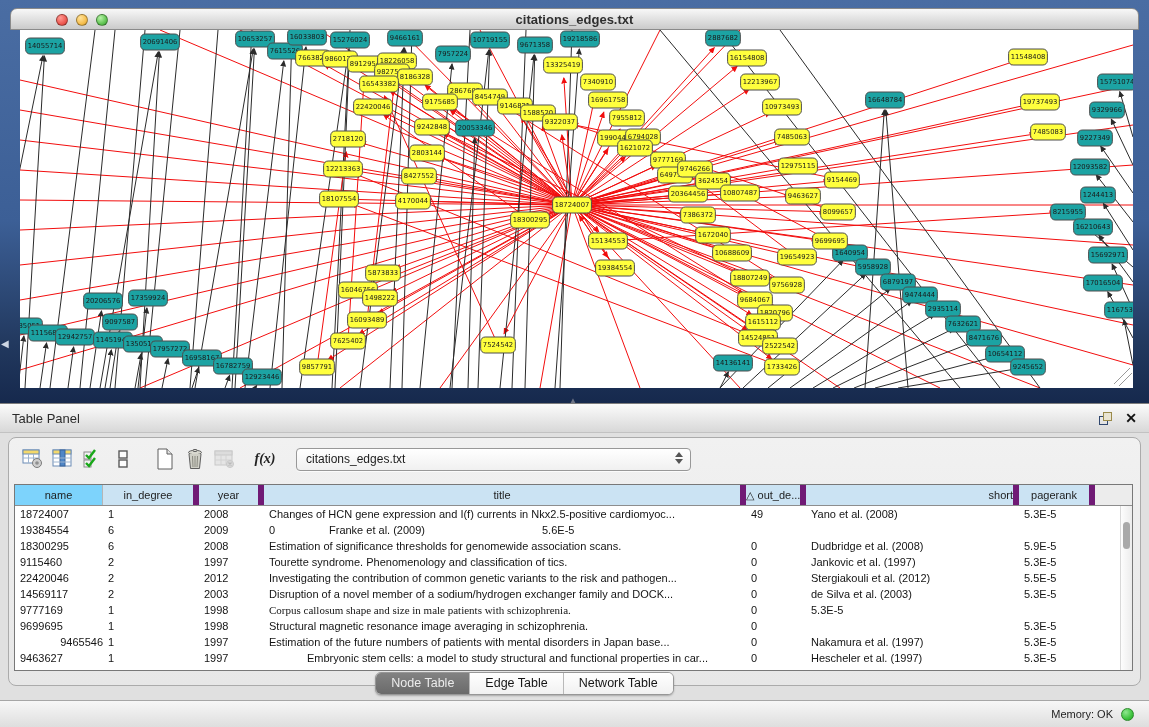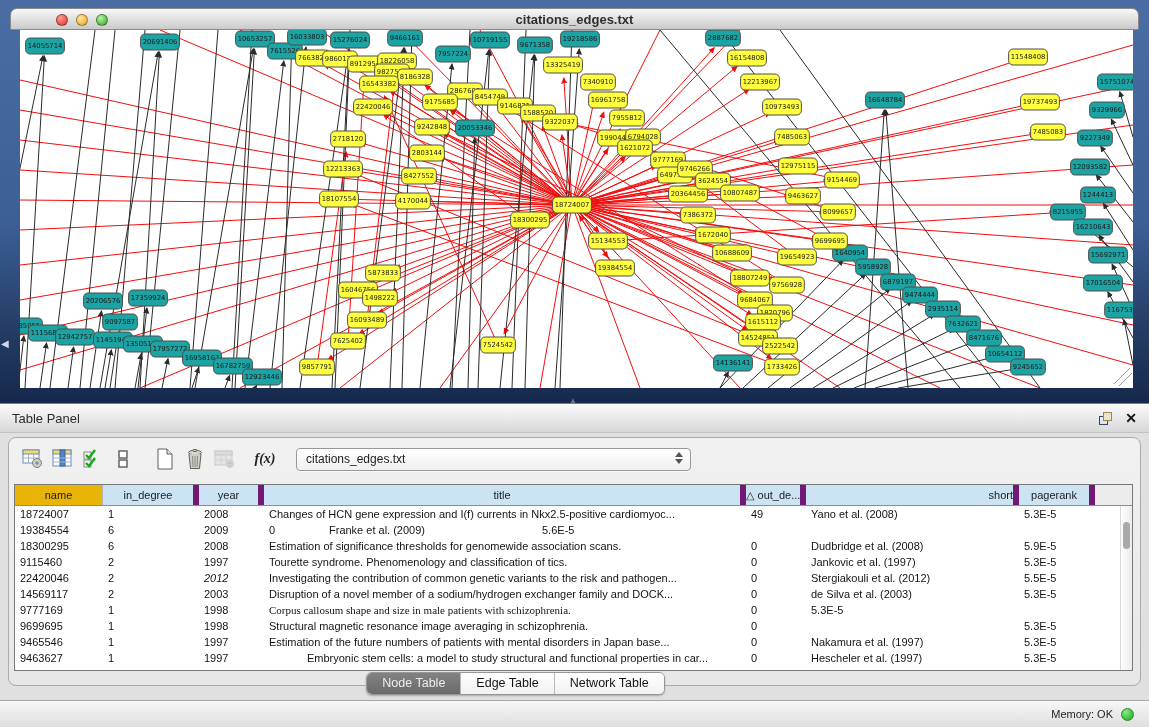--- a/index.html
+++ b/index.html
@@ -47,31 +47,31 @@
   .combo-arrows { position:absolute; right:7px; top:3px; display:flex; flex-direction:column; gap:2px; }
   .combo-arrows .up { width:0;height:0;border-left:4px solid transparent;border-right:4px solid transparent;border-bottom:5px solid #555; }
   .combo-arrows .dn { width:0;height:0;border-left:4px solid transparent;border-right:4px solid transparent;border-top:5px solid #555; }
 
   
   .data-table { position:absolute; left:14px; top:484px; width:1119px; height:187px;
     background:#fff; border:1px solid #787878; overflow:hidden; }
   .thead { display:flex; height:21px; border-bottom:1px solid #8d8d8d; }
   .th { flex:none; background:#cbe3f3; border-right:6px solid #701a75; font-size:11px; color:#1d1d1d;
     text-align:center; line-height:20px; overflow:hidden; white-space:nowrap; cursor:pointer; }
-  .th.gray { background:#eab308; border-right:1px solid #b5b5b5; }
+  .th.gray { background:#7dd3fc; border-right:1px solid #b5b5b5; }
   .th.fill { background:#ececec; border-right:none; flex:1; }
   .tr { display:flex; height:16px; }
   .td { flex:none; font-size:11px; color:#141414; line-height:16px; padding-left:5px;
     overflow:hidden; white-space:nowrap; }
   .vscroll { position:absolute; right:0; top:21px; bottom:0; width:12px;
     background:linear-gradient(90deg,#fdfdfd,#ececec); border-left:1px solid #d8d8d8; cursor:pointer; }
   .vthumb { position:absolute; left:2px; top:16px; width:7px; height:27px; background:#a9a9a9; border-radius:4px; }
 
   
-  .tabbar { position:absolute; left:0; top:672px; width:1031px; height:24px; text-align:center; }
+  .tabbar { position:absolute; left:9px; top:672px; width:1031px; height:24px; text-align:center; }
   .segmented { display:inline-flex; border:1px solid #979797; border-radius:6px; overflow:hidden;
     background:#fff; box-shadow:0 1px 2px rgba(0,0,0,.25); height:23px; }
   .segment { padding:0 15px; font-size:12.5px; line-height:21px; color:#151515; background:linear-gradient(#ffffff,#f1f1f1);
     border-left:1px solid #b9b9b9; cursor:pointer; white-space:nowrap; }
   .segment:first-child { border-left:none; }
   .segment.active { background:linear-gradient(#828282,#6a6a6a); color:#ececec; }
 
   
   .status-bar { position:absolute; left:0; top:700px; width:1149px; height:27px;
     background:linear-gradient(#f7f7f7,#dedede); border-top:1px solid #a6a6a6; }
@@ -661,21 +661,21 @@
         <div class="td" style="width: 96px;">2</div>
         <div class="td" style="width: 65px;">1997</div>
         <div class="td" style="width: 482px;">Tourette syndrome. Phenomenology and classification of tics.</div>
         <div class="td" style="width: 60px;">0</div>
         <div class="td" style="width: 213px;">Jankovic et al. (1997)</div>
         <div class="td" style="width: 76px;">5.3E-5</div>
       </div>
       <div class="tr">
         <div class="td" style="width: 88px;">22420046</div>
         <div class="td" style="width: 96px;">2</div>
-        <div class="td" style="width: 65px; font-style: italic;">2012</div>
+        <div class="td" style="width: 65px;">2012</div>
         <div class="td" style="width: 482px;">Investigating the contribution of common genetic variants to the risk and pathogen...</div>
         <div class="td" style="width: 60px;">0</div>
         <div class="td" style="width: 213px;">Stergiakouli et al. (2012)</div>
         <div class="td" style="width: 76px;">5.5E-5</div>
       </div>
       <div class="tr">
         <div class="td" style="width: 88px;">14569117</div>
         <div class="td" style="width: 96px;">2</div>
         <div class="td" style="width: 65px;">2003</div>
         <div class="td" style="width: 482px;">Disruption of a novel member of a sodium/hydrogen exchanger family and DOCK...</div>
@@ -694,21 +694,21 @@
       <div class="tr">
         <div class="td" style="width: 88px;">9699695</div>
         <div class="td" style="width: 96px;">1</div>
         <div class="td" style="width: 65px;">1998</div>
         <div class="td" style="width: 482px;">Structural magnetic resonance image averaging in schizophrenia.</div>
         <div class="td" style="width: 60px;">0</div>
         <div class="td" style="width: 213px; margin-top: 20px;">Wolkin et al. (1998)</div>
         <div class="td" style="width: 76px;">5.3E-5</div>
       </div>
       <div class="tr">
-        <div class="td" style="width: 88px;">9465546</div>
+        <div class="td" style="width: 88px; text-align: right;">9465546</div>
         <div class="td" style="width: 96px;">1</div>
         <div class="td" style="width: 65px;">1997</div>
         <div class="td" style="width: 482px;">Estimation of the future numbers of patients with mental disorders in Japan base...</div>
         <div class="td" style="width: 60px;">0</div>
         <div class="td" style="width: 213px;">Nakamura et al. (1997)</div>
         <div class="td" style="width: 76px;">5.3E-5</div>
       </div>
       <div class="tr">
         <div class="td" style="width: 88px;">9463627</div>
         <div class="td" style="width: 96px;">1</div>

